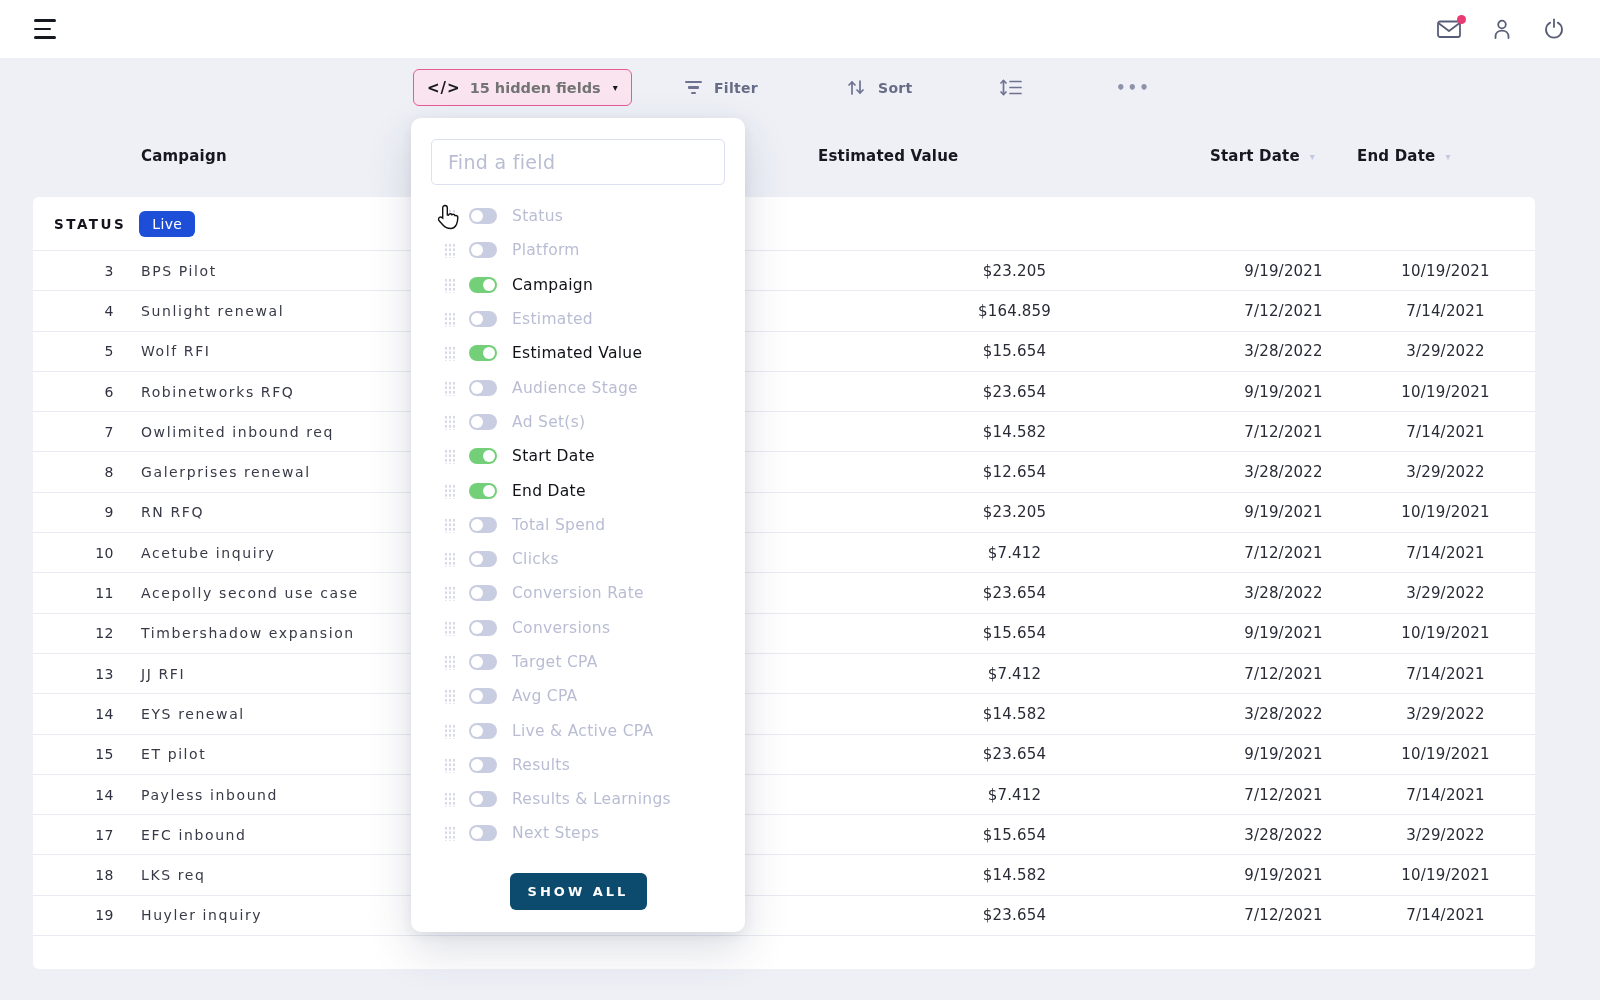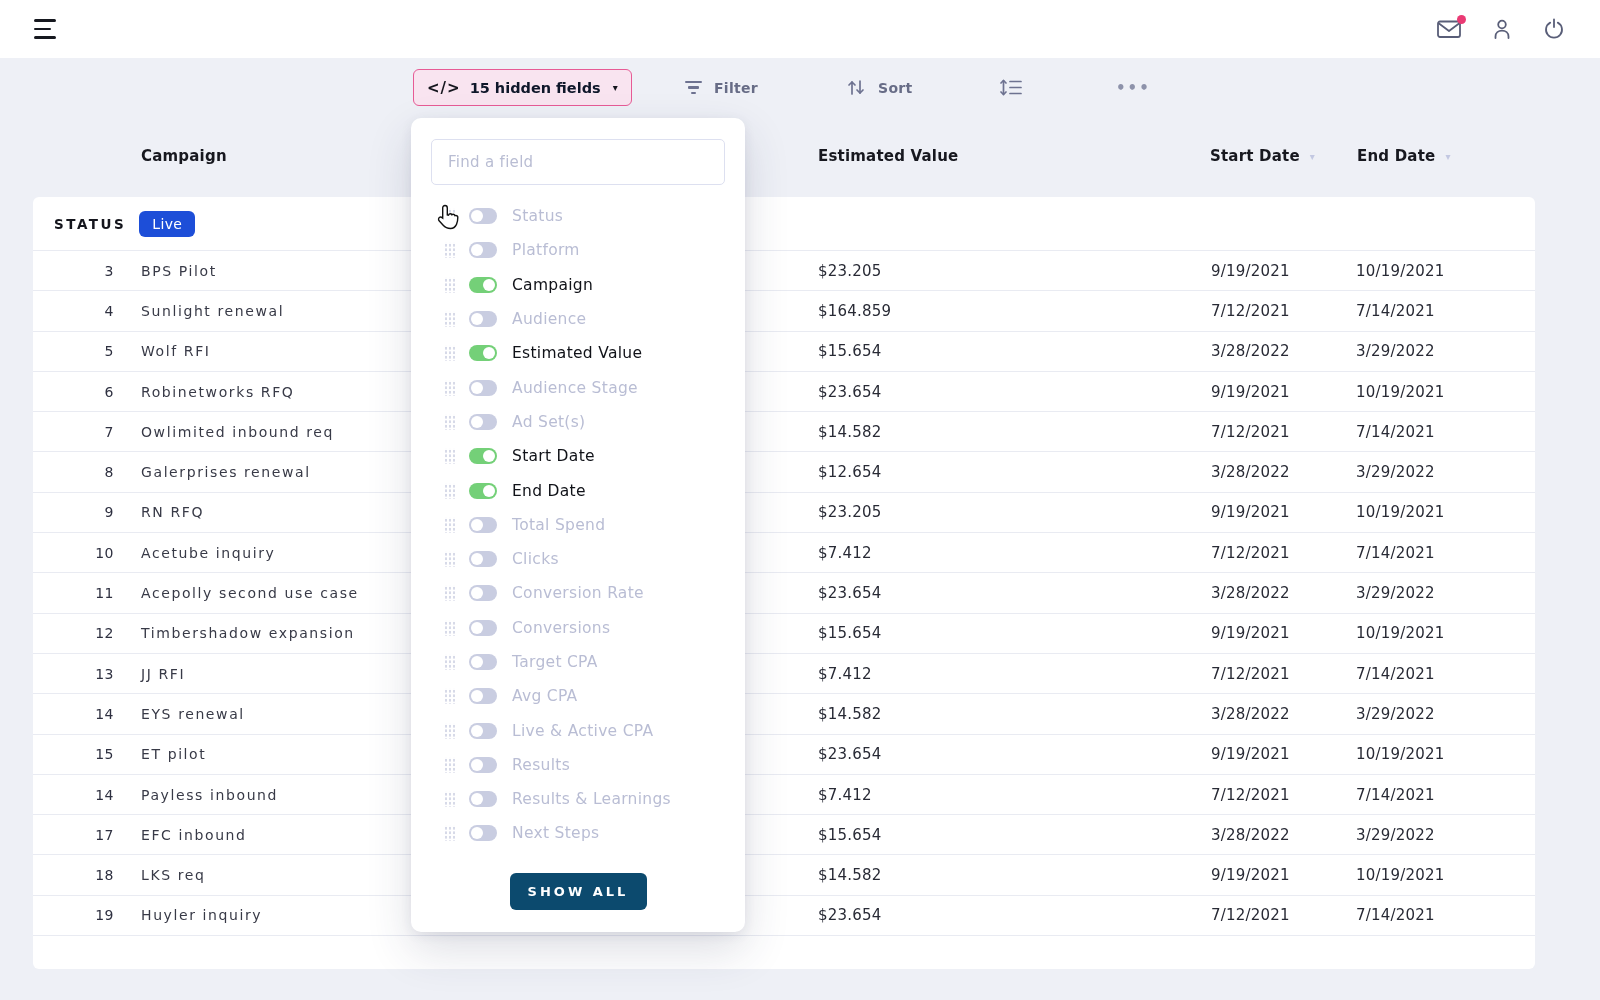--- a/index.html
+++ b/index.html
@@ -24,21 +24,21 @@
   .icon-btn { background:none; border:none; cursor:pointer; position:relative; display:flex; }
   .notif-dot { position:absolute; top:-3px; right:-4px; width:9px; height:9px;
     border-radius:50%; background:#ea3a74; }
 
   
   .toolbar { position:absolute; left:0; top:58px; width:100%; height:59px; }
   .hidden-fields-btn { position:absolute; left:413px; top:11px; height:37px; padding:0 13px;
     display:flex; align-items:center; gap:9px; background:#f9e4f0; border:1.5px solid #e75b95;
     border-radius:6px; cursor:pointer; font-family:inherit; }
   .code-glyph { font-weight:bold; font-size:15px; letter-spacing:1px; color:#14151d; }
-  .hf-label { font-weight:bold; font-size:14.5px; color:#0f172a; }
+  .hf-label { font-weight:bold; font-size:14.5px; color:#737373; }
   .caret-sm { font-size:10px; color:#14151d; margin-left:3px; }
   .tool-item { position:absolute; top:0; height:59px; display:flex; align-items:center; gap:12px;
     background:none; border:none; cursor:pointer; font-family:inherit; }
   .tool-label { font-size:14px; font-weight:bold; color:#676c86; letter-spacing:.3px; }
   .filter-glyph { display:flex; flex-direction:column; align-items:center; gap:3.5px; }
   .filter-glyph i { display:block; height:2.2px; background:#6d7290; border-radius:1px; }
   .filter-glyph i:nth-child(1){ width:17px; }
   .filter-glyph i:nth-child(2){ width:11px; }
   .filter-glyph i:nth-child(3){ width:5px;  }
   .pos-filter { left:685px; }
@@ -62,28 +62,28 @@
     background:#fff; border-radius:6px; }
   .group-row { height:53px; display:flex; align-items:center; gap:13px; padding-left:21px; }
   .group-label { font-size:13.5px; font-weight:bold; letter-spacing:2.5px; color:#14151c; }
   .status-badge { background:#1d4ed8; color:#fff; font-size:14px; padding:5px 13px;
     border-radius:6px; letter-spacing:.4px; }
   .rows { border-top:1px solid #e9ebf2; }
   .trow { display:grid; grid-template-columns:81px 704px 393px 145px auto; align-items:center;
     height:40.3px; border-bottom:1px solid #e9ebf2; cursor:pointer; }
   .c-num  { text-align:right; font-size:14px; color:#2e3040; letter-spacing:.5px; }
   .c-camp { padding-left:27px; font-size:14px; letter-spacing:1.6px; color:#383a47; }
-  .c-val, .c-start, .c-end { font-size:15px; color:#282a35; letter-spacing:.2px; }
+  .c-val, .c-start, .c-end { font-size:15px; color:#282a35; letter-spacing:.2px;text-align:center; }
 
   
   .panel { position:absolute; left:411px; top:118px; width:334px; height:814px; background:#fff;
     border-radius:10px; padding:21px 20px 0;
     box-shadow:0 18px 45px rgba(45,50,90,.16), 0 3px 12px rgba(45,50,90,.08); z-index:5; }
   .find-input { width:100%; height:46px; border:1.5px solid #dde0f0; border-radius:5px;
-    padding:0 16px; font-size:15px; color:#3a3d52; outline:none; background:#fff;
+    padding:0 16px; font-size:19px; color:#3a3d52; outline:none; background:#fff;
     font-family:inherit; letter-spacing:.3px; }
   .find-input::placeholder { color:#b9bdd3; }
   .field-list { margin-top:14px; }
   .field-item { display:flex; align-items:center; height:34.3px; padding-left:13px; }
   .drag { width:11px; height:16px; margin-right:14px; flex:none; cursor:grab;
     background-image:radial-gradient(circle,#d7dae8 1.1px,transparent 1.25px);
     background-size:4px 4.5px; background-position:0 1px; }
   .toggle { width:28px; height:16px; border-radius:9px; background:#c9cde1; position:relative;
     flex:none; margin-right:15px; cursor:pointer; }
   .toggle::after { content:""; position:absolute; top:2px; left:2px; width:12px; height:12px;
@@ -353,21 +353,21 @@
 
   <div class="field-item">
     <span class="drag"></span>
     <span class="toggle on"></span>
     <span class="flabel on">Campaign</span>
   </div>
 
   <div class="field-item">
     <span class="drag"></span>
     <span class="toggle"></span>
-    <span class="flabel">Audience</span>
+    <span class="flabel">Estimated</span>
   </div>
 
   <div class="field-item">
     <span class="drag"></span>
     <span class="toggle on"></span>
     <span class="flabel on">Estimated Value</span>
   </div>
 
   <div class="field-item">
     <span class="drag"></span>

